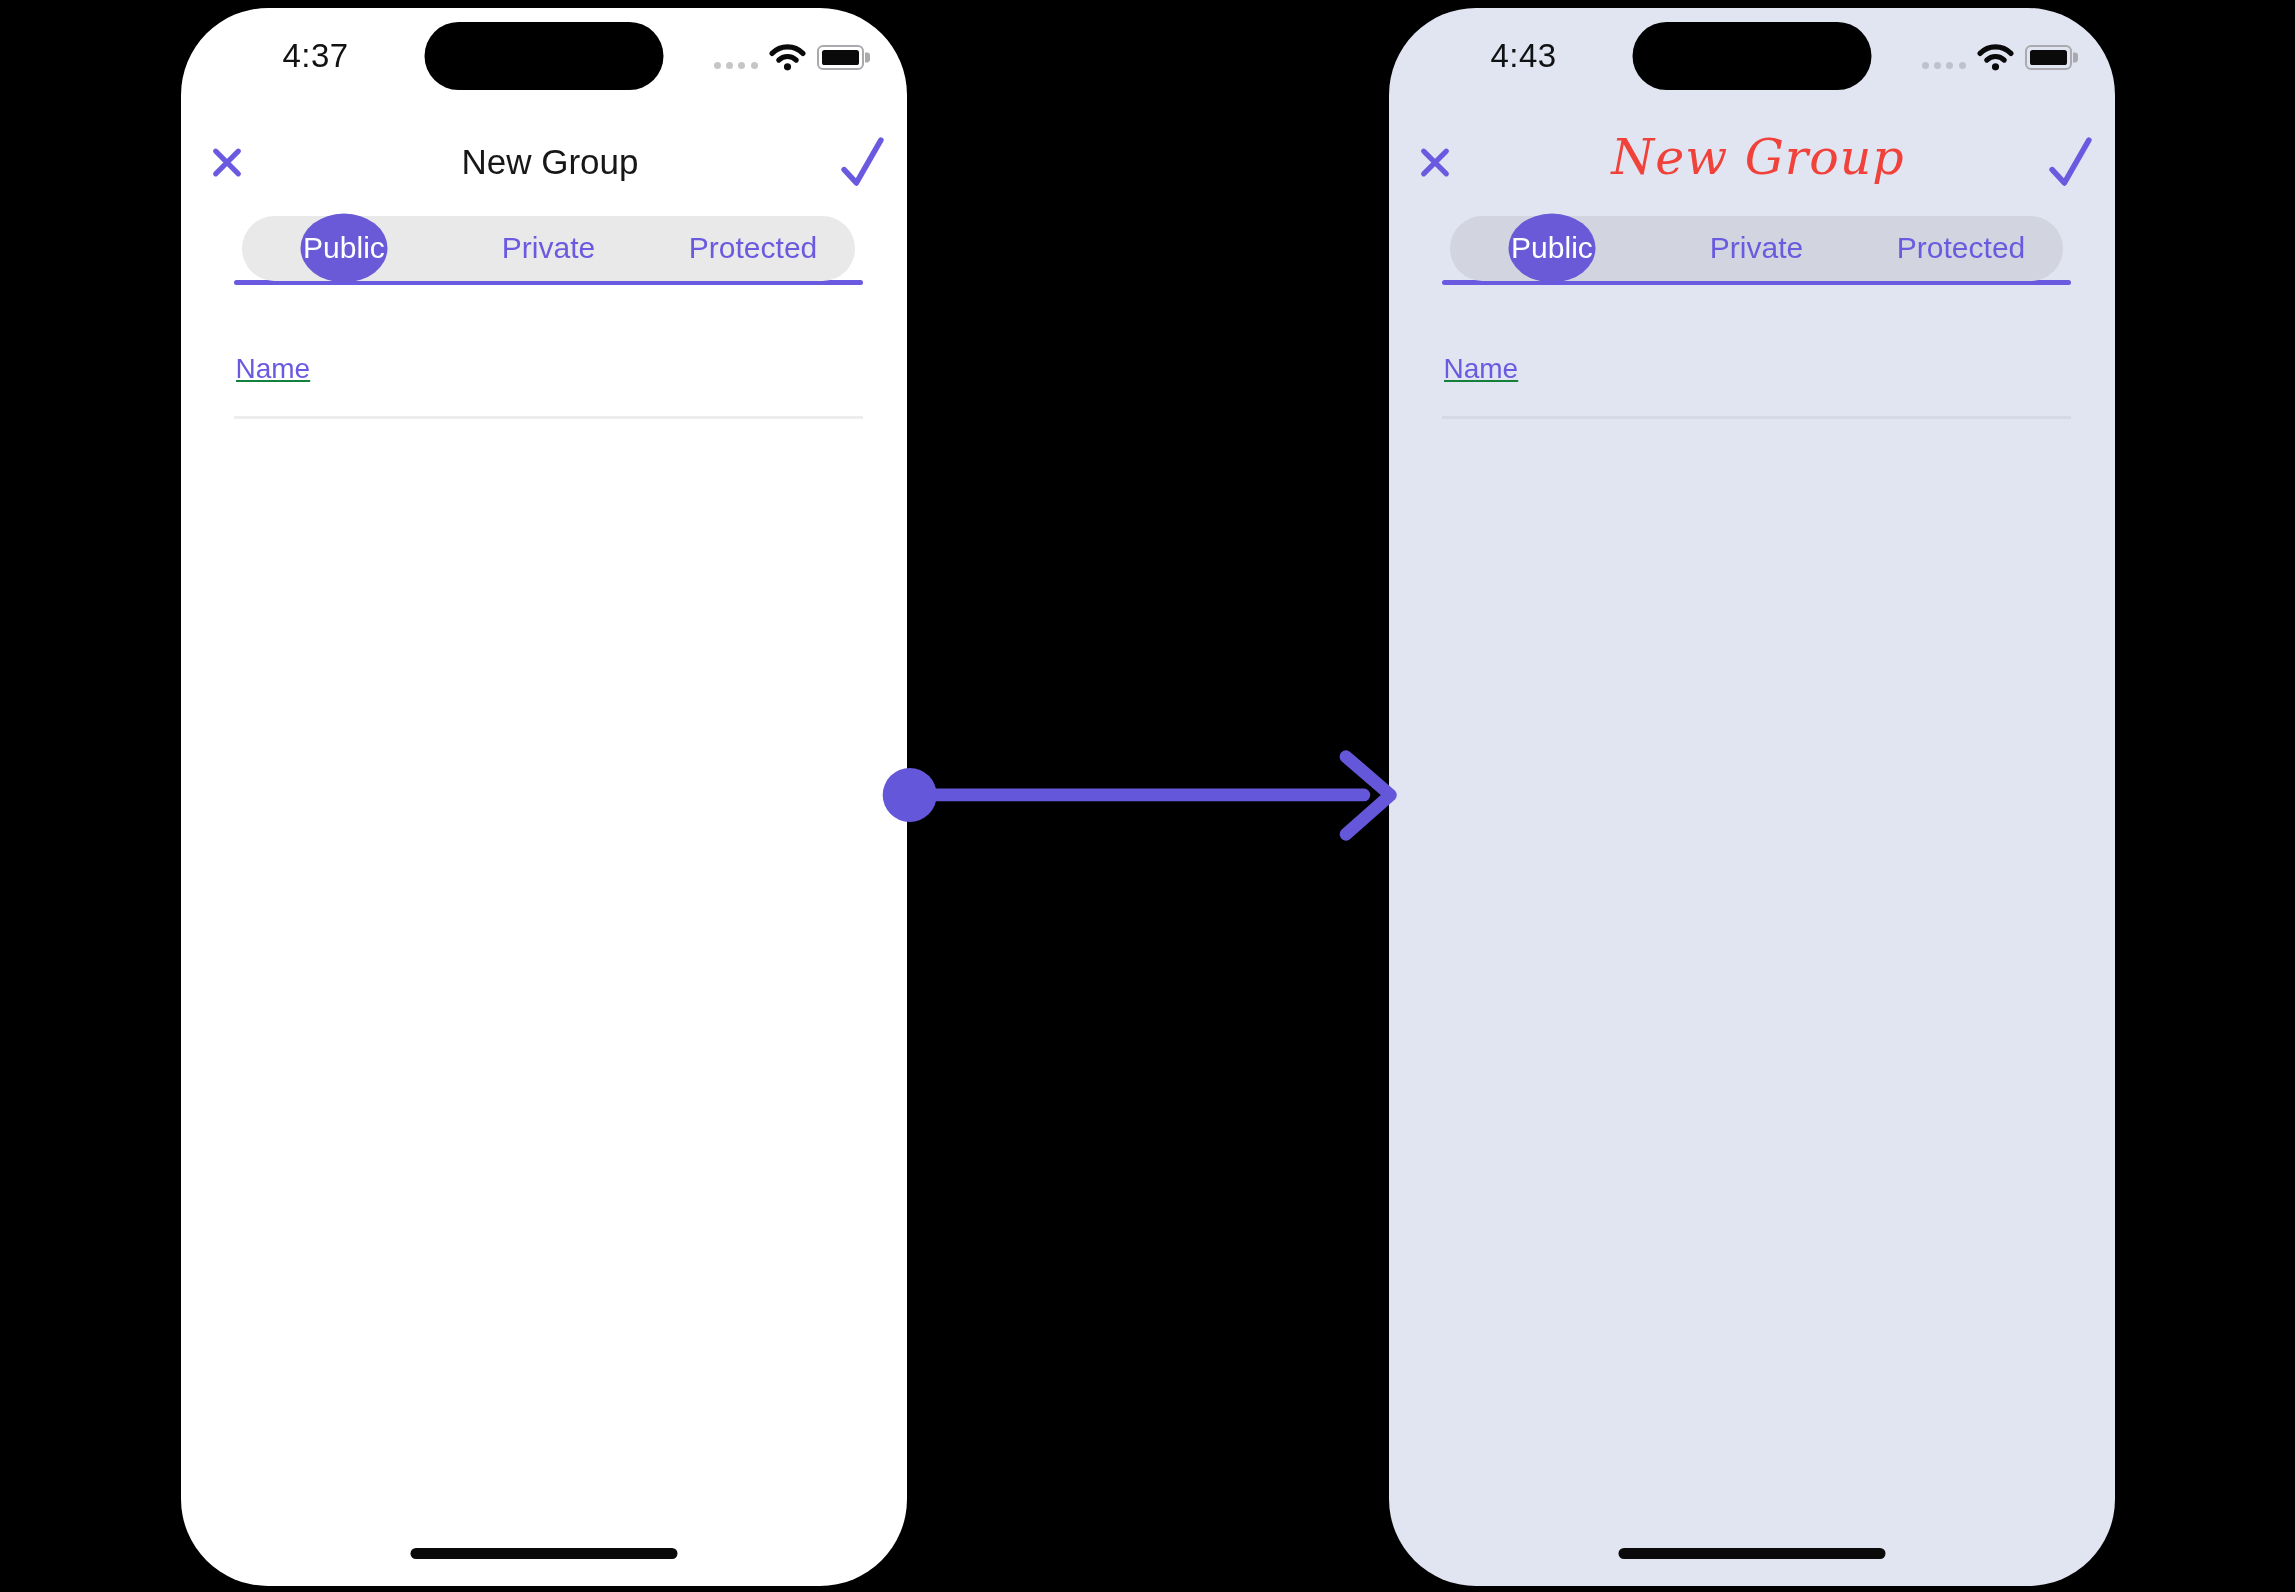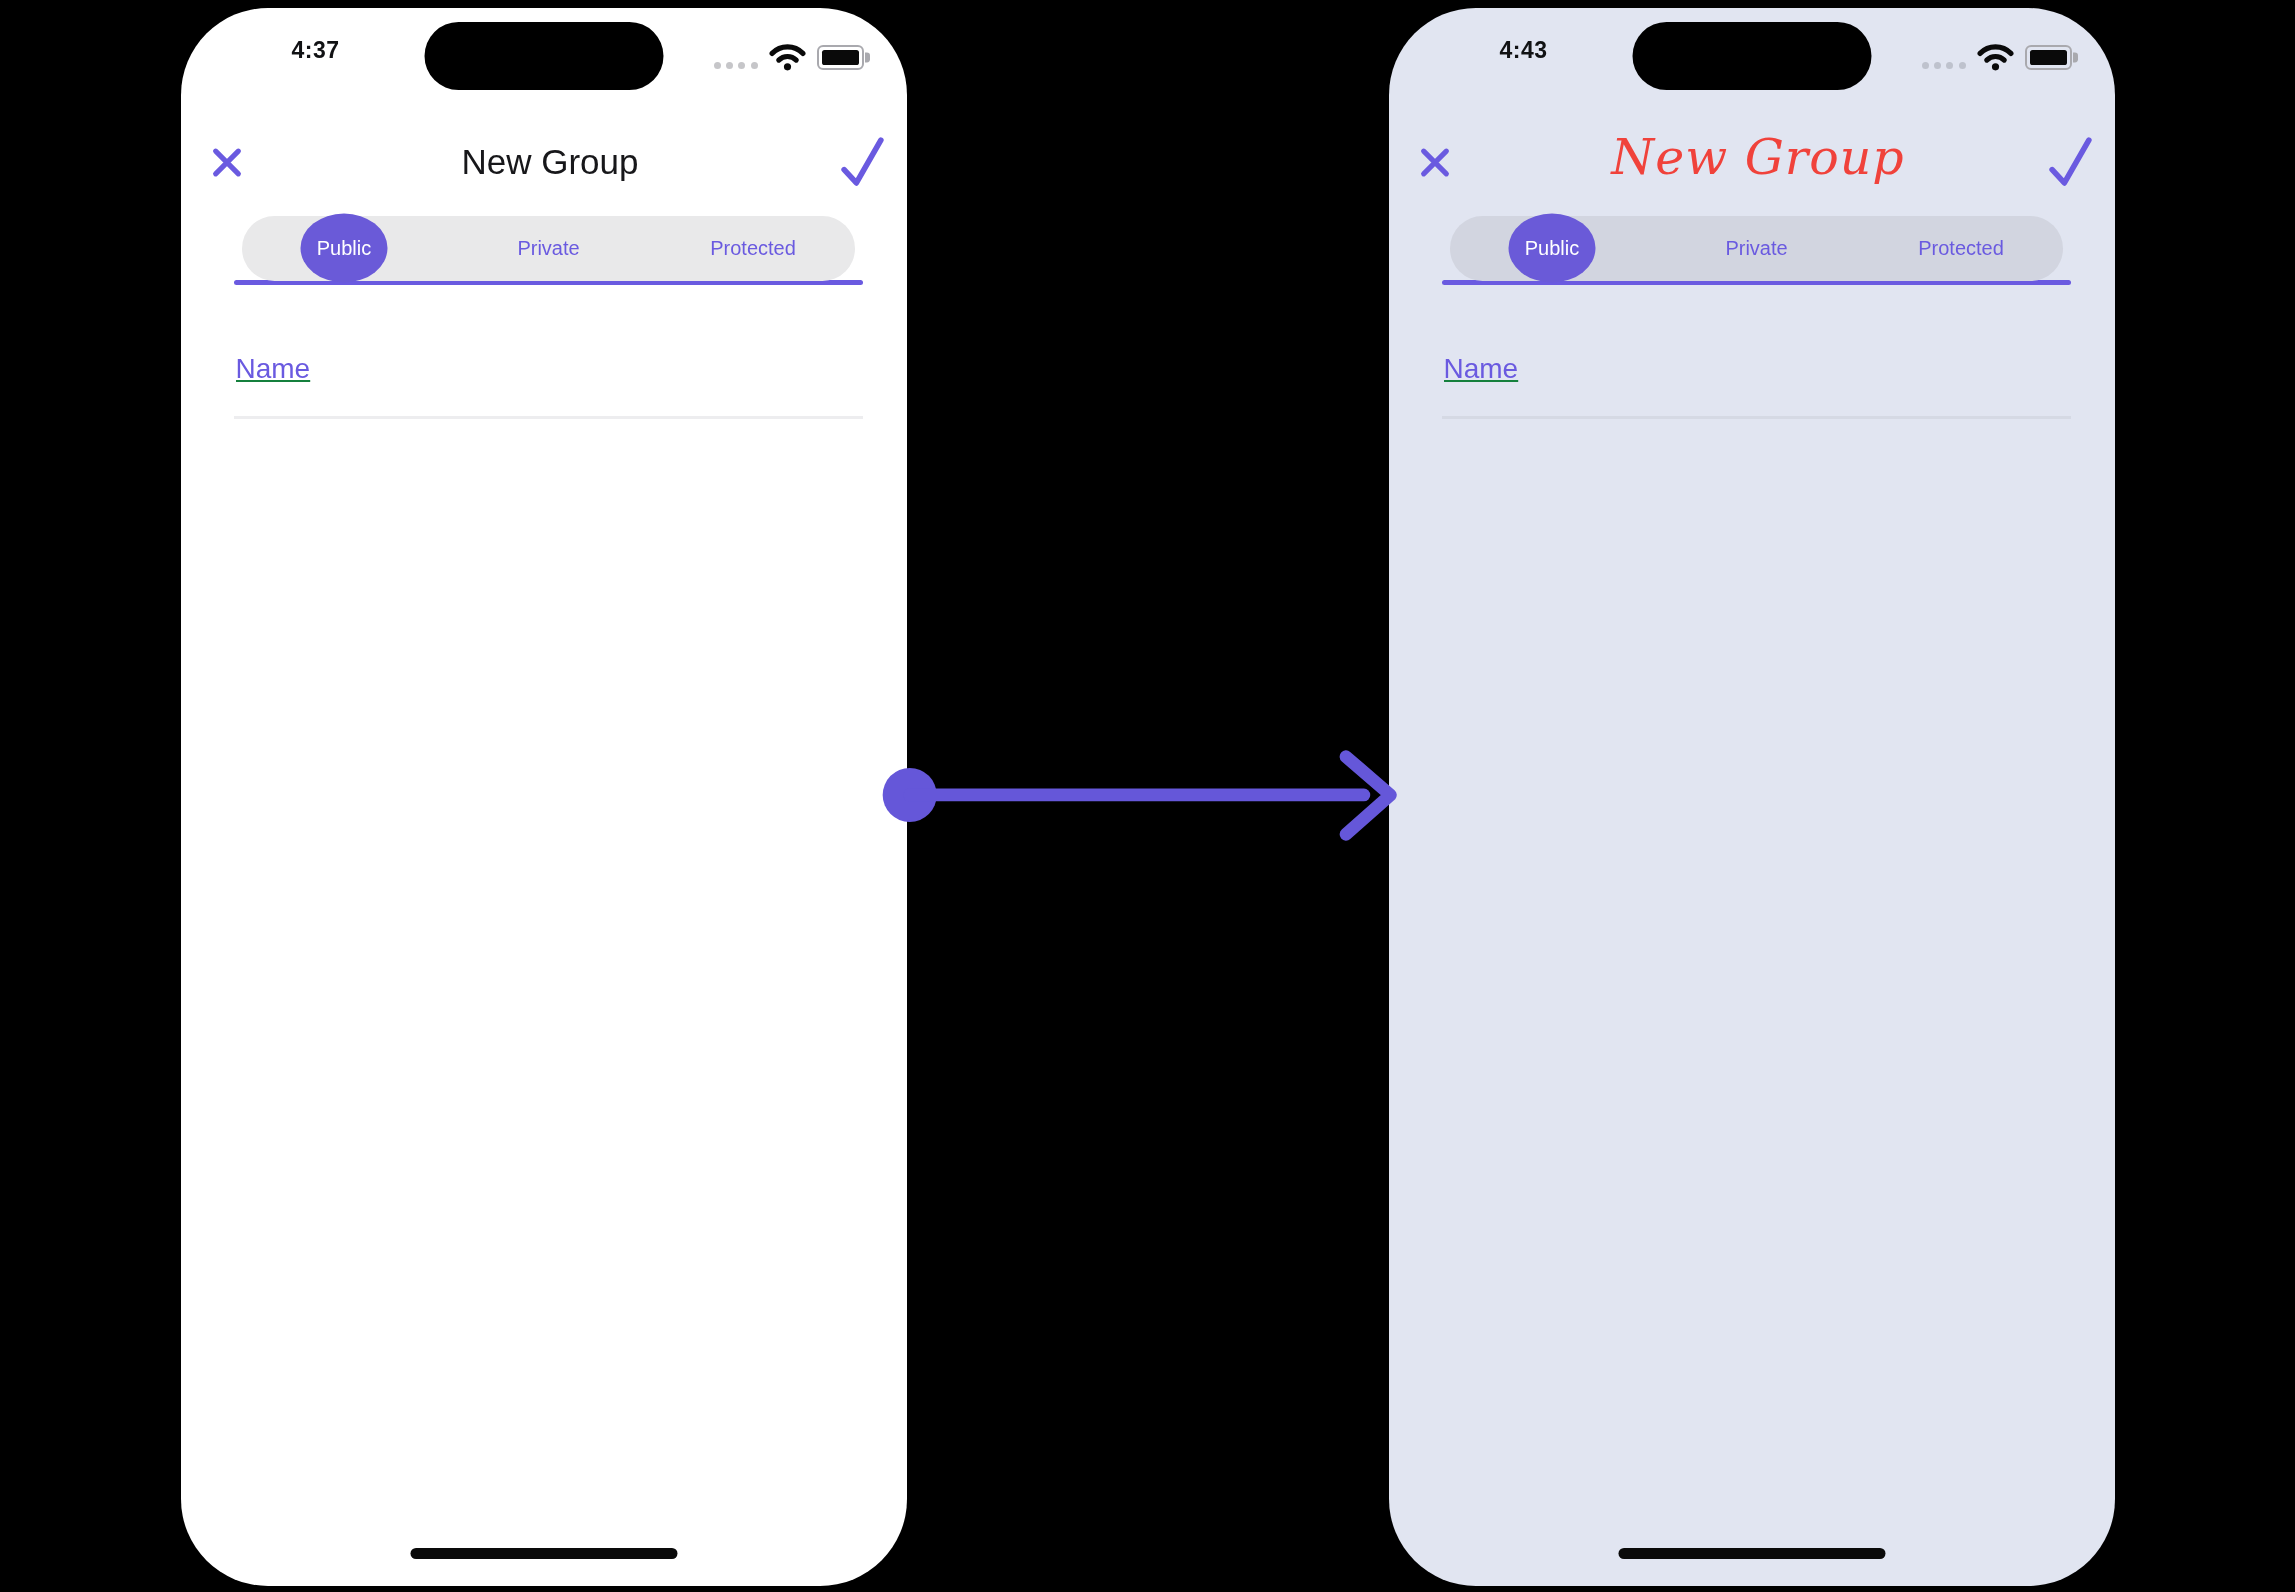--- a/index.html
+++ b/index.html
@@ -13,21 +13,21 @@
   .phone {
     position:absolute; top:7.7px; width:726px; height:1578px;
     border-radius:87px;
   }
   .phone.left  { left:181px;  background:#FFFFFF; }
   .phone.right { left:1389px; background:#E1E5F1; }
 
   
   .time {
     position:absolute; left:86px; top:29px; width:97px; text-align:center;
-    font-size:23px; font-weight:700; color:#111214; letter-spacing:0.5px;
+    font-size:33px; font-weight:400; color:#111214; letter-spacing:0.5px;
   }
   .island {
     position:absolute; left:50%; top:14.3px; transform:translateX(-50%);
     width:239px; height:68px; background:#000; border-radius:35px;
   }
   .status-icons {
     position:absolute; top:33px; right:43px;
     display:flex; align-items:flex-end; gap:11.2px; height:30px;
   }
   .cell-dots { display:flex; gap:5.1px; padding-bottom:1.5px; }
@@ -59,21 +59,21 @@
   .seg {
     margin:0 7.7px; height:65px; border-radius:33px;
     background:#E9E9EA; display:flex; position:relative;
   }
   .right .seg { background:#D2D5E0; }
   .seg-item { flex:1; position:relative; display:flex; align-items:center; justify-content:center; cursor:pointer; }
   .bubble {
     position:absolute; left:50%; top:50%; transform:translate(-50%,-50%);
     width:87px; height:69px; border-radius:50%; background:#6A5AD8;
   }
-  .seg-label { position:relative; font-size:20px; font-weight:500; color:#6A5AE0; }
+  .seg-label { position:relative; font-size:30px; font-weight:500; color:#6A5AE0; }
   .seg-item.selected .seg-label { color:#FFFFFF; }
   .seg-underline { height:4.6px; margin-top:-0.5px; background:#6A5AE0; border-radius:2.6px; }
 
   
   .name-input {
     position:absolute; left:53px; top:334px; width:629px; height:77px;
     box-sizing:border-box; background:transparent; border:none; outline:none;
     border-bottom:3.6px solid #EDEDEF; padding:0 0 18.4px 1.5px;
     font-family:inherit; font-size:28px; font-weight:500; color:#15803d;text-decoration:underline;
   }

